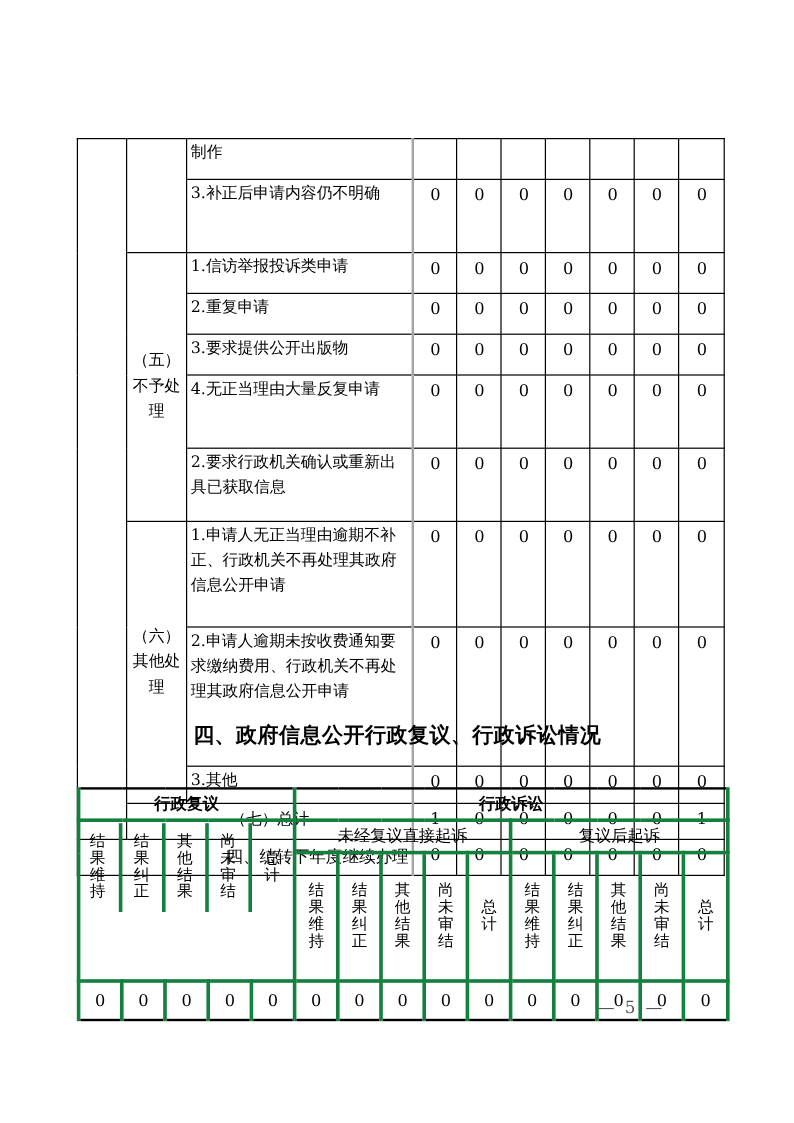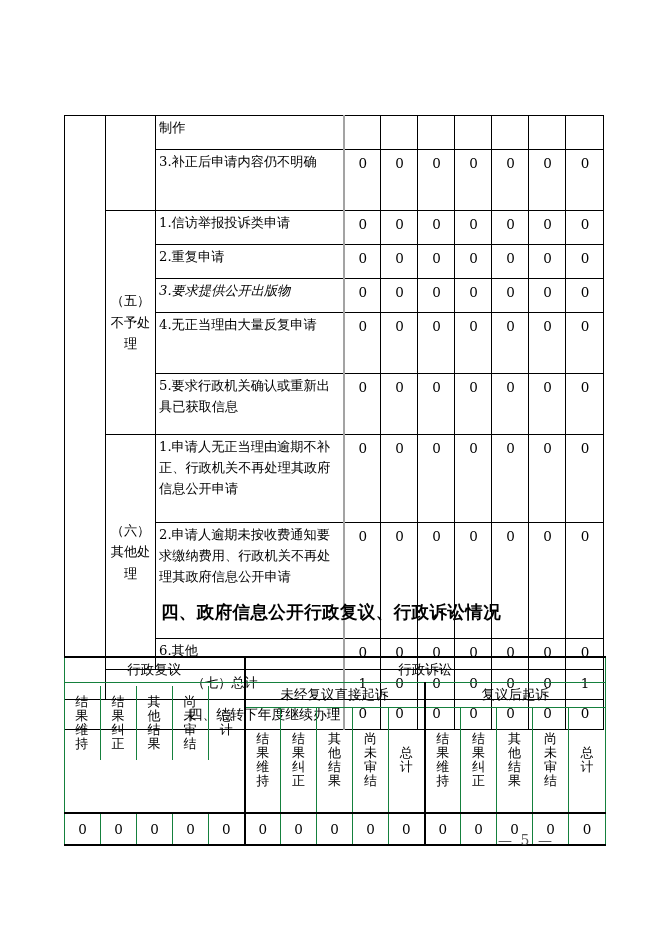--- a/index.html
+++ b/index.html
@@ -75,21 +75,21 @@
 
   
   .tbl2{
     position:absolute;
     left:64px; top:656px;
     width:541px;
     border-collapse:collapse;
     table-layout:fixed;
   }
   .tbl2 td{
-    border:1px solid #15803d;
+    border:3px solid #15803d;
     font-size:13px;
     text-align:center;
     vertical-align:middle;
     padding:2px 0;
   }
   .tbl2 td.grouphdr{
     font-size:13.5px;
     padding:3px 0;
   }
   .tbl2 td.vert{
@@ -104,21 +104,21 @@
     line-height:1.08;
     font-size:13px;
     height:100%;
   }
   .tbl2 td.num{
     font-size:13.5px;
     padding:7px 0;
     font-family:"DejaVu Serif","Liberation Serif",serif;
   }
   .tbl2 td.thickl{ border-left:2px solid #000; }
-  .tbl2 tr.toprow td{ border-top:2px solid #000; }
+  .tbl2 tr.toprow td{ border-top:2px solid #000;font-weight:bold; }
   .tbl2 tr.datarow td{ border-top:2px solid #000; border-bottom:2px solid #000;}
 
   
   .pagenum{
     position:absolute;
     left:0; top:832px; width:662px;
     text-align:center;
     font-size:14px;
     color:#555;
   }
@@ -193,21 +193,21 @@
         <td class="num">0</td>
         <td class="num">0</td>
         <td class="num">0</td>
         <td class="num">0</td>
         <td class="num">0</td>
         <td class="num">0</td>
         <td class="num">0</td>
       </tr>
 
       <tr>
-        <td class="lbl sepright" style="height:30px;font-style:italic;">3.要求提供公开出版物</td>
+        <td class="lbl sepright" style="height:30px;">3.要求提供公开出版物</td>
         <td class="num">0</td>
         <td class="num">0</td>
         <td class="num">0</td>
         <td class="num">0</td>
         <td class="num">0</td>
         <td class="num">0</td>
         <td class="num">0</td>
       </tr>
 
       <tr>
@@ -215,21 +215,21 @@
         <td class="num">0</td>
         <td class="num">0</td>
         <td class="num">0</td>
         <td class="num">0</td>
         <td class="num">0</td>
         <td class="num">0</td>
         <td class="num">0</td>
       </tr>
 
       <tr>
-        <td class="lbl sepright" style="height:57px;">5.要求行政机关确认或重新出具已获取信息</td>
+        <td class="lbl sepright" style="height:57px;">2.要求行政机关确认或重新出具已获取信息</td>
         <td class="num">0</td>
         <td class="num">0</td>
         <td class="num">0</td>
         <td class="num">0</td>
         <td class="num">0</td>
         <td class="num">0</td>
         <td class="num">0</td>
       </tr>
 
       <tr>
@@ -253,21 +253,21 @@
         <td class="num">0</td>
         <td class="num">0</td>
         <td class="num">0</td>
         <td class="num">0</td>
         <td class="num">0</td>
         <td class="num">0</td>
         <td class="num">0</td>
       </tr>
 
       <tr>
-        <td class="lbl sepright" style="height:27px;">6.其他</td>
+        <td class="lbl sepright" style="height:27px;">3.其他</td>
         <td class="num">0</td>
         <td class="num">0</td>
         <td class="num">0</td>
         <td class="num">0</td>
         <td class="num">0</td>
         <td class="num">0</td>
         <td class="num">0</td>
       </tr>
 
       <tr>

